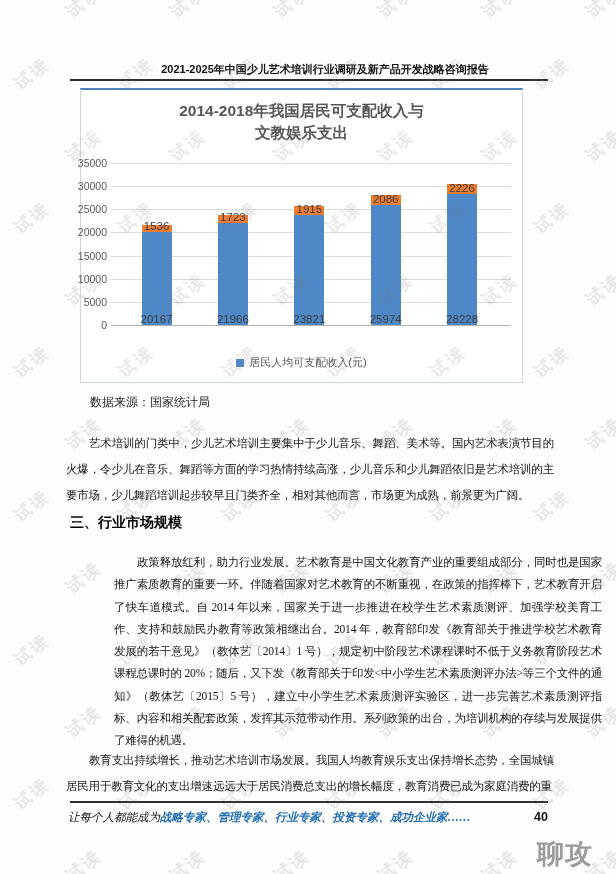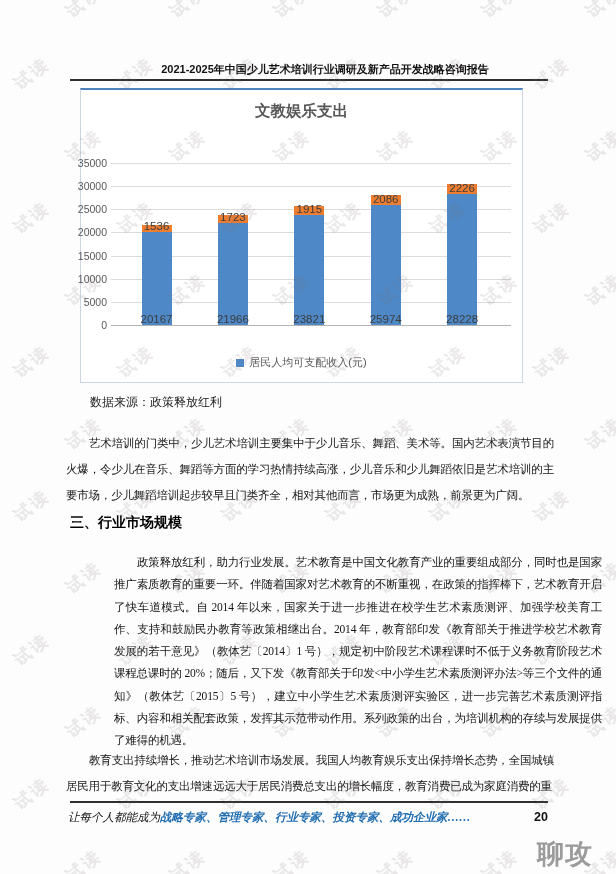--- a/index.html
+++ b/index.html
@@ -80,20 +80,21 @@
 </head>
 <body>
 
 <div class="page">
 
   <div class="header-title">2021-2025年中国少儿艺术培训行业调研及新产品开发战略咨询报告</div>
   <div class="header-rule"></div>
 
   <div class="chart-box">
     <div class="chart-title">
+      <div>2014-2018年我国居民可支配收入与</div>
       <div>文教娱乐支出</div>
     </div>
     <div class="y-axis" id="yAxis">
         <div class="y-tick" style="top: 162px;">0</div>
         <div class="y-tick" style="top: 138.857px;">5000</div>
         <div class="y-tick" style="top: 115.714px;">10000</div>
         <div class="y-tick" style="top: 92.5714px;">15000</div>
         <div class="y-tick" style="top: 69.4286px;">20000</div>
         <div class="y-tick" style="top: 46.2857px;">25000</div>
         <div class="y-tick" style="top: 23.1429px;">30000</div>
@@ -150,29 +151,29 @@
         </div>
       </div>
     <div class="legend" id="legend">
         <div class="legend-item">
           <span class="legend-swatch" style="background:#4e88c7"></span>
           <span>居民人均可支配收入(元)</span>
         </div>
       </div>
   </div>
 
-  <div class="source-note">数据来源：政策释放红利</div>
+  <div class="source-note">数据来源：国家统计局</div>
   <p class="para para-1">艺术培训的门类中，少儿艺术培训主要集中于少儿音乐、舞蹈、美术等。国内艺术表演节目的火爆，令少儿在音乐、舞蹈等方面的学习热情持续高涨，少儿音乐和少儿舞蹈依旧是艺术培训的主要市场，少儿舞蹈培训起步较早且门类齐全，相对其他而言，市场更为成熟，前景更为广阔。</p>
   <div class="section-heading">三、行业市场规模</div>
   <p class="para para-2">政策释放红利，助力行业发展。艺术教育是中国文化教育产业的重要组成部分，同时也是国家推广素质教育的重要一环。伴随着国家对艺术教育的不断重视，在政策的指挥棒下，艺术教育开启了快车道模式。自 2014 年以来，国家关于进一步推进在校学生艺术素质测评、加强学校美育工作、支持和鼓励民办教育等政策相继出台。2014 年，教育部印发《教育部关于推进学校艺术教育发展的若干意见》（教体艺〔2014〕1 号），规定初中阶段艺术课程课时不低于义务教育阶段艺术课程总课时的 20%；随后，又下发《教育部关于印发&lt;中小学生艺术素质测评办法&gt;等三个文件的通知》（教体艺〔2015〕5 号），建立中小学生艺术素质测评实验区，进一步完善艺术素质测评指标、内容和相关配套政策，发挥其示范带动作用。系列政策的出台，为培训机构的存续与发展提供了难得的机遇。</p>
   <p class="para para-3">教育支出持续增长，推动艺术培训市场发展。我国人均教育娱乐支出保持增长态势，全国城镇居民用于教育文化的支出增速远远大于居民消费总支出的增长幅度，教育消费已成为家庭消费的重</p>
 
   <div class="footer-rule"></div>
   <div class="footer-slogan"><span>让每个人都能成为</span><span class="hl">战略专家、管理专家、行业专家、投资专家、成功企业家……</span></div>
-  <div class="page-number">20</div>
+  <div class="page-number">40</div>
 
   <div class="wm-layer" id="wmLayer">
       <span class="wm-tile" style="left: -40px; top: -10px;">试读</span>
       <span class="wm-tile" style="left: 64px; top: -10px;">试读</span>
       <span class="wm-tile" style="left: 168px; top: -10px;">试读</span>
       <span class="wm-tile" style="left: 272px; top: -10px;">试读</span>
       <span class="wm-tile" style="left: 376px; top: -10px;">试读</span>
       <span class="wm-tile" style="left: 480px; top: -10px;">试读</span>
       <span class="wm-tile" style="left: 584px; top: -10px;">试读</span>
       <span class="wm-tile" style="left: 12px; top: 62px;">试读</span>

